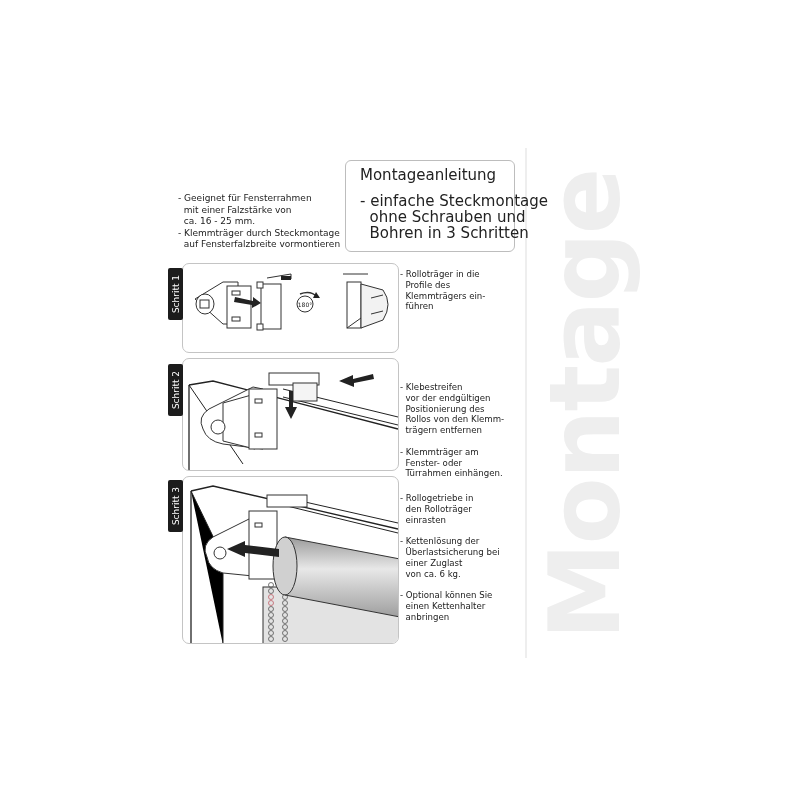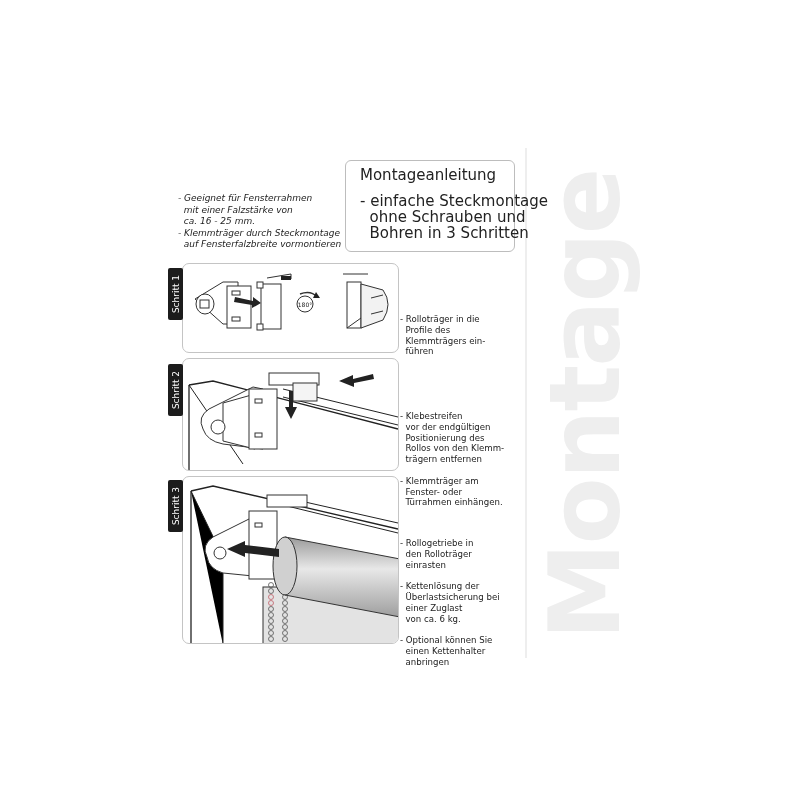--- a/index.html
+++ b/index.html
@@ -1,25 +1,25 @@
 <!DOCTYPE html>
 <html><head>
   <meta charset="utf-8">
   <style>
     html, body { margin:0; padding:0; background:#ffffff; }
     body { width:800px; height:800px; position:relative; overflow:hidden; font-family:"DejaVu Sans", sans-serif; color:#1a1a1a; }
     .abs { position:absolute; }
     .title-box { left:345px; top:160px; width:170px; height:92px; border:1px solid #bdbdbd; border-radius:6px; box-sizing:border-box; padding:5px 14px; }
     .title-box .t1 { font-size:15px; line-height:19px; color:#222; }
     .title-box .sub { font-size:15px; line-height:16px; margin-top:8px; white-space:pre; color:#222; }
-    .intro { left:178px; top:193px; font-size:9px; line-height:11.5px; white-space:pre; color:#222;font-style:italic; }
+    .intro { left:178px; top:193px; font-size:9px; line-height:11.5px; white-space:pre; color:#222; }
     .step-panel { position:absolute; left:182px; width:217px; border:1px solid #c4c4c4; border-radius:7px; box-sizing:border-box; background:#fff; overflow:hidden; }
     .step-tab { position:absolute; left:168px; width:15px; background:#1c1c1c; border-radius:2px; color:#fff; font-size:9px; }
     .step-tab span { position:absolute; left:50%; top:50%; transform:translate(-50%,-50%) rotate(-90deg); white-space:nowrap; }
-    .notes { position:absolute; left:400px; font-size:8.6px; line-height:10.8px; white-space:pre; color:#222;margin-top:45px; }
+    .notes { position:absolute; left:400px; font-size:8.6px; line-height:10.8px; white-space:pre; color:#222; }
     .side-text { position:absolute; left:525px; top:150px; width:120px; height:510px; }
     .side-text .word { position:absolute; left:50%; top:50%; transform:translate(-50%,-50%) rotate(-90deg); font-family:"DejaVu Sans", sans-serif; font-weight:bold; font-size:98px; color:#eeeeee; white-space:nowrap; letter-spacing:-2px; }
     .side-rule { position:absolute; left:525px; top:148px; width:2px; height:510px; background:#eeeeee; }
     svg { position:absolute; left:0; top:0; }
   </style>
 </head>
 <body>
 
 <div class="side-rule"></div>
 <div class="side-text">
@@ -148,21 +148,21 @@
   </svg>
 </div>
 <div class="step-tab" style="top:480px;height:52px;">
   <span>Schritt 3</span>
 </div>
 
 <div class="notes" style="top:269px;">- Rolloträger in die
   Profile des
   Klemmträgers ein-
   führen</div>
-<div class="notes" style="top:366px;">- Klebestreifen
+<div class="notes" style="top:382px;">- Klebestreifen
   vor der endgültigen
   Positionierung des
   Rollos von den Klemm-
   trägern entfernen
 
 - Klemmträger am
   Fenster- oder
   Türrahmen einhängen.</div>
 <div class="notes" style="top:493px;">- Rollogetriebe in
   den Rolloträger

